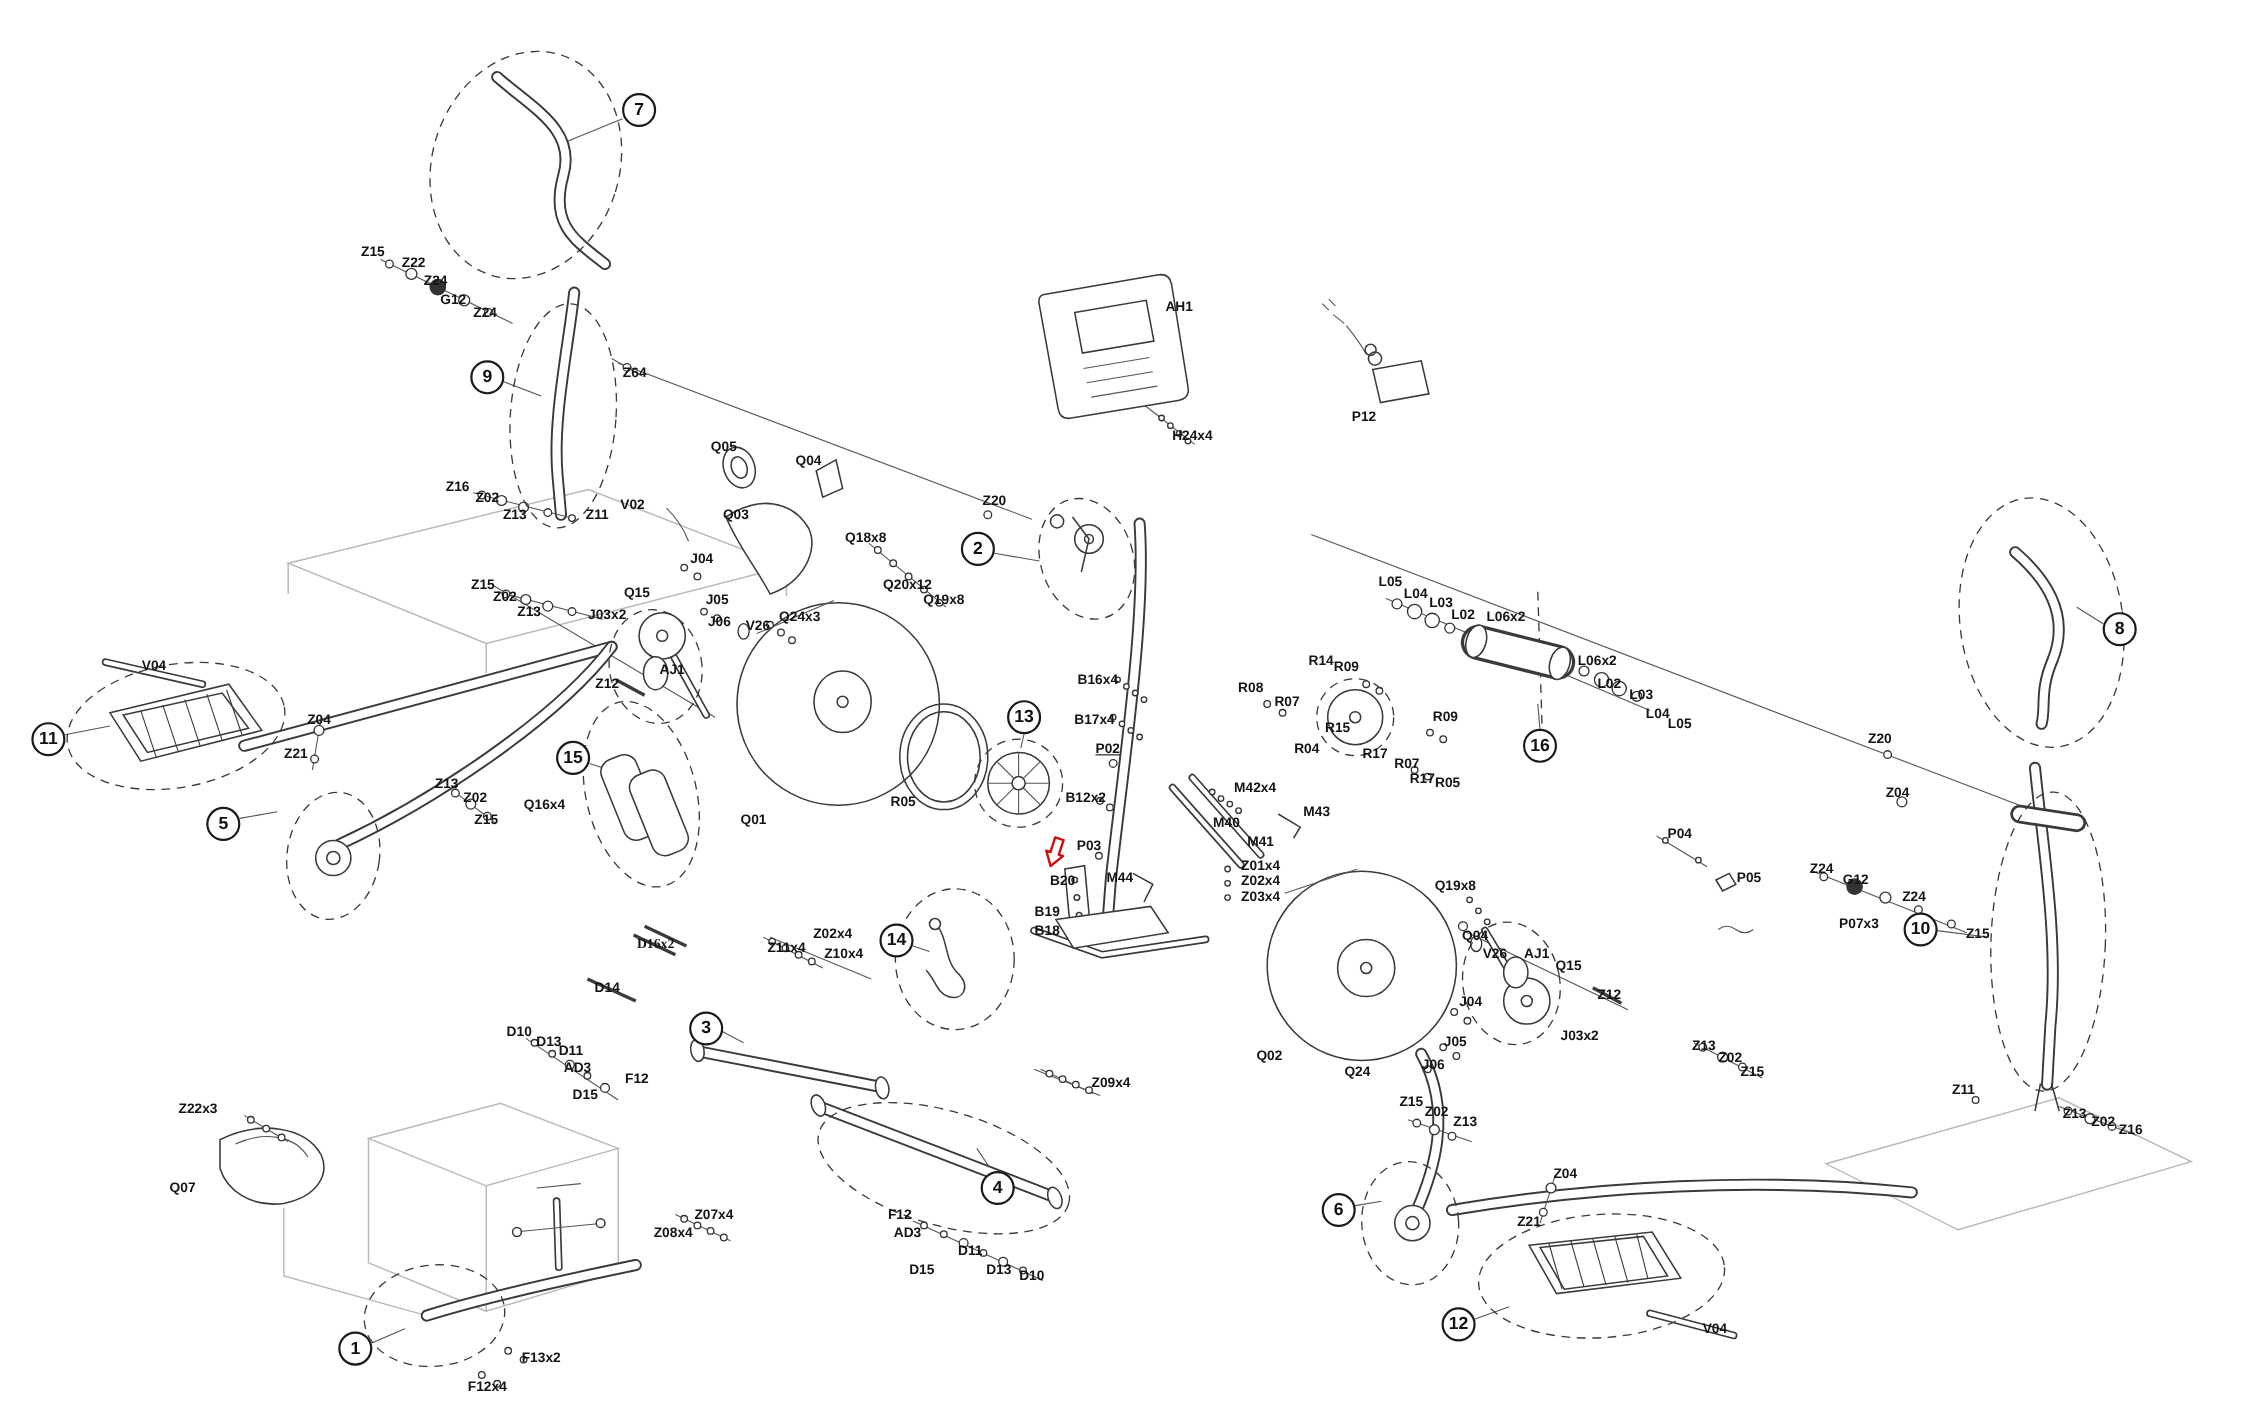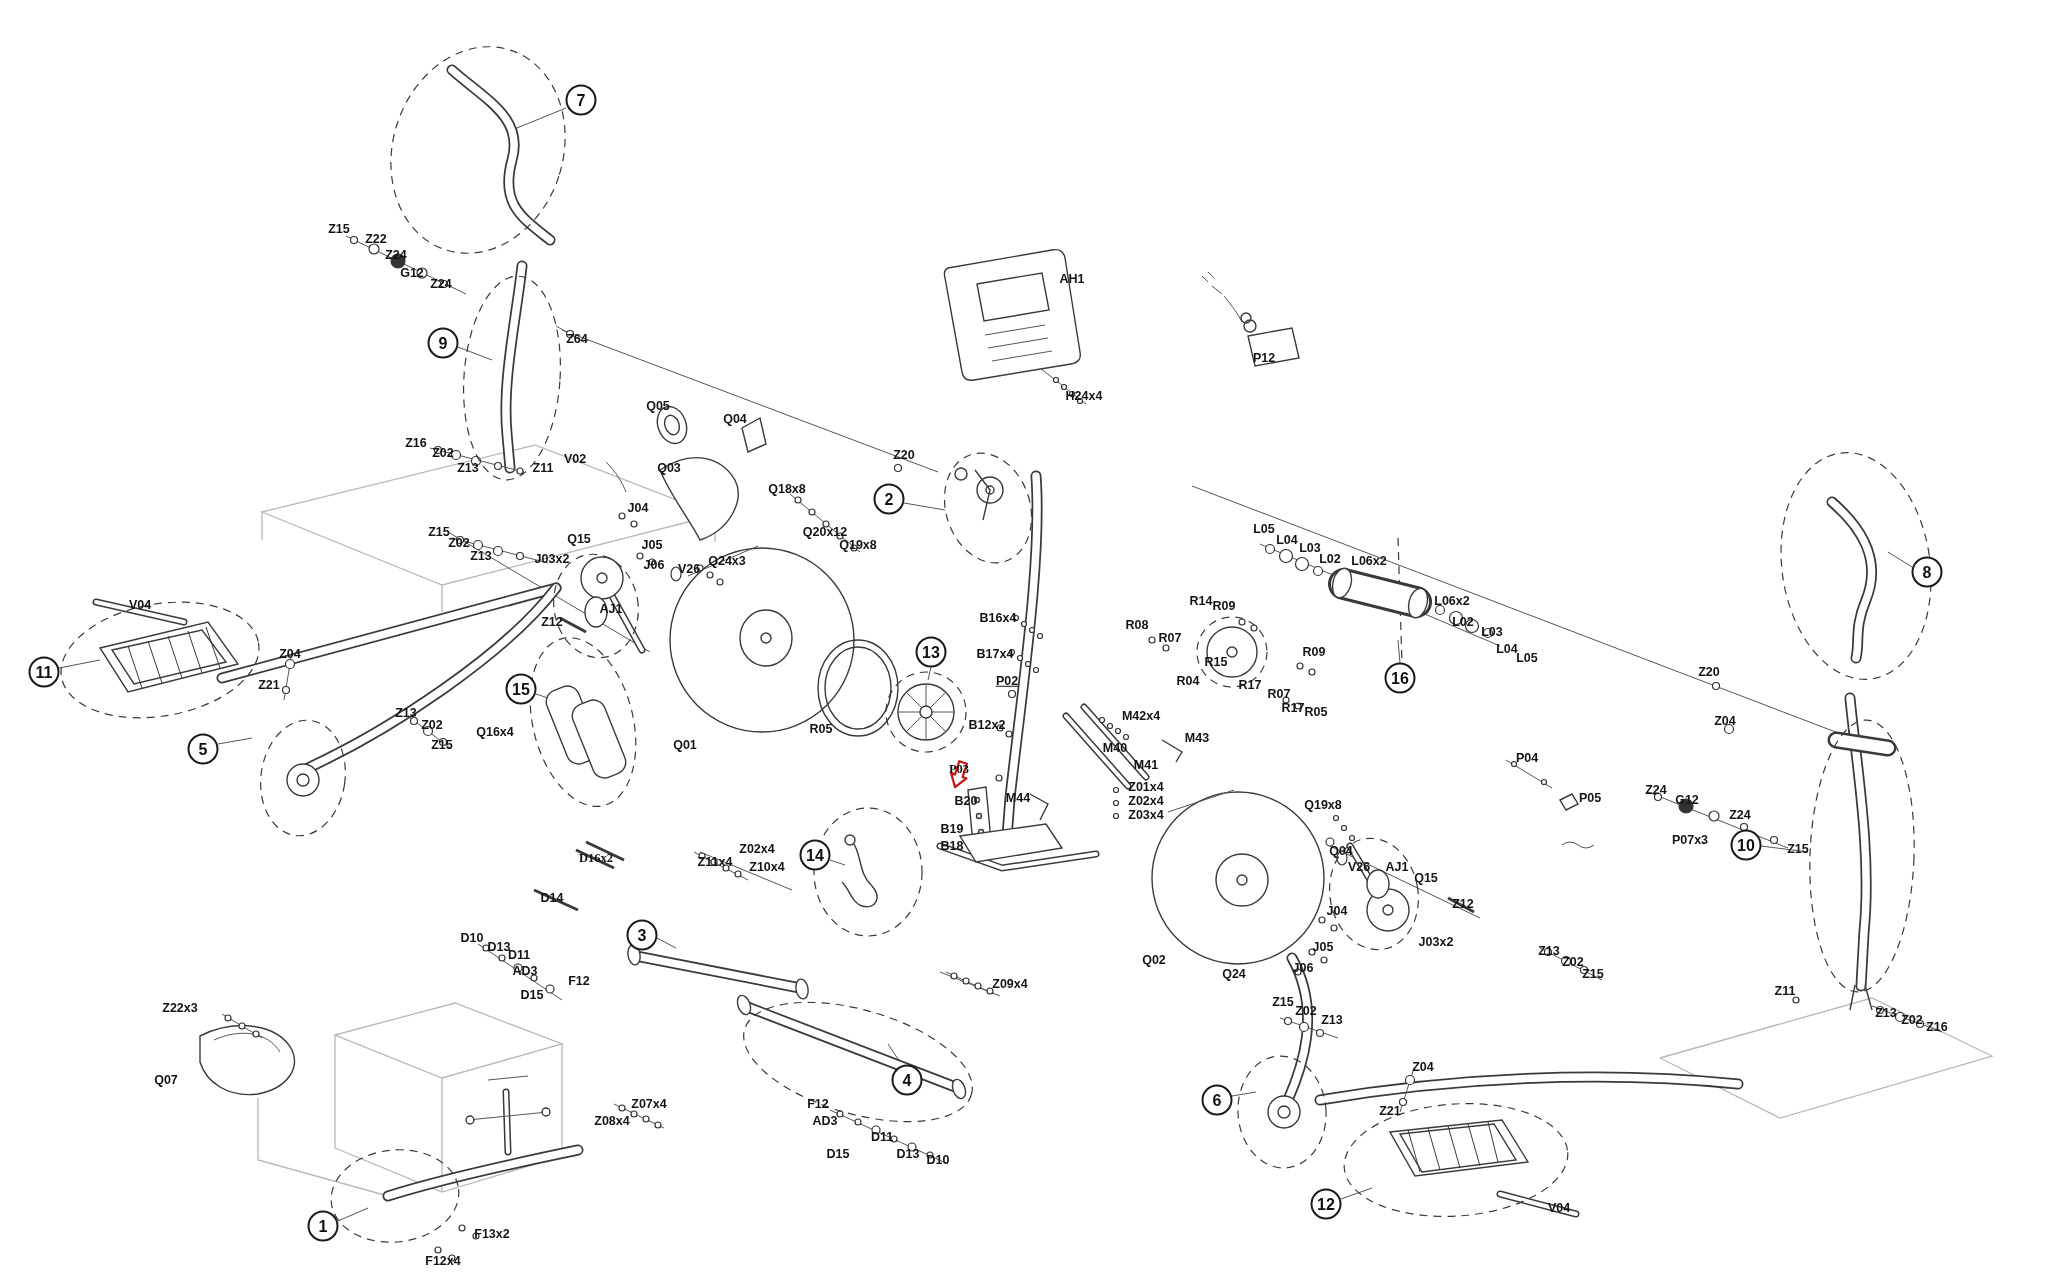--- a/index.html
+++ b/index.html
@@ -501,30 +501,30 @@
       <span class="part-label" style="left: 442px; top: 745px;">Z15</span>
       <span class="part-label" style="left: 495px; top: 732px;">Q16x4</span>
       <span class="part-label" style="left: 685px; top: 745px;">Q01</span>
       <span class="part-label" style="left: 821px; top: 729px;">R05</span>
       <span class="part-label" style="left: 787px; top: 489px;">Q18x8</span>
       <span class="part-label" style="left: 825px; top: 532px;">Q20x12</span>
       <span class="part-label" style="left: 858px; top: 545px;">Q19x8</span>
       <span class="part-label" style="left: 904px; top: 455px;">Z20</span>
       <span class="part-label" style="left: 1072px; top: 279px;">AH1</span>
       <span class="part-label" style="left: 1084px; top: 396px;">H24x4</span>
-      <span class="part-label" style="left: 1240px; top: 358px; margin-left: 24px;">P12</span>
+      <span class="part-label" style="left: 1240px; top: 379px;">P12</span>
       <span class="part-label" style="left: 998px; top: 618px;">B16x4</span>
       <span class="part-label" style="left: 995px; top: 654px;">B17x4</span>
       <span class="part-label" style="left: 1007px; top: 681px; text-decoration: underline;">P02</span>
       <span class="part-label" style="left: 987px; top: 725px;">B12x2</span>
       <span class="part-label" style="left: 1141px; top: 716px;">M42x4</span>
       <span class="part-label" style="left: 1115px; top: 748px;">M40</span>
       <span class="part-label" style="left: 1197px; top: 738px;">M43</span>
       <span class="part-label" style="left: 1146px; top: 765px;">M41</span>
-      <span class="part-label" style="left: 959px; top: 769px; font-family: Liberation Serif, serif;">P03</span>
+      <span class="part-label" style="left: 990px; top: 769px;">P03</span>
       <span class="part-label" style="left: 966px; top: 801px;">B20</span>
       <span class="part-label" style="left: 1018px; top: 798px;">M44</span>
       <span class="part-label" style="left: 1146px; top: 787px;">Z01x4</span>
       <span class="part-label" style="left: 1146px; top: 801px;">Z02x4</span>
       <span class="part-label" style="left: 1146px; top: 815px;">Z03x4</span>
       <span class="part-label" style="left: 952px; top: 829px;">B19</span>
       <span class="part-label" style="left: 952px; top: 846px;">B18</span>
       <span class="part-label" style="left: 1137px; top: 625px;">R08</span>
       <span class="part-label" style="left: 1170px; top: 638px;">R07</span>
       <span class="part-label" style="left: 1201px; top: 601px;">R14</span>

